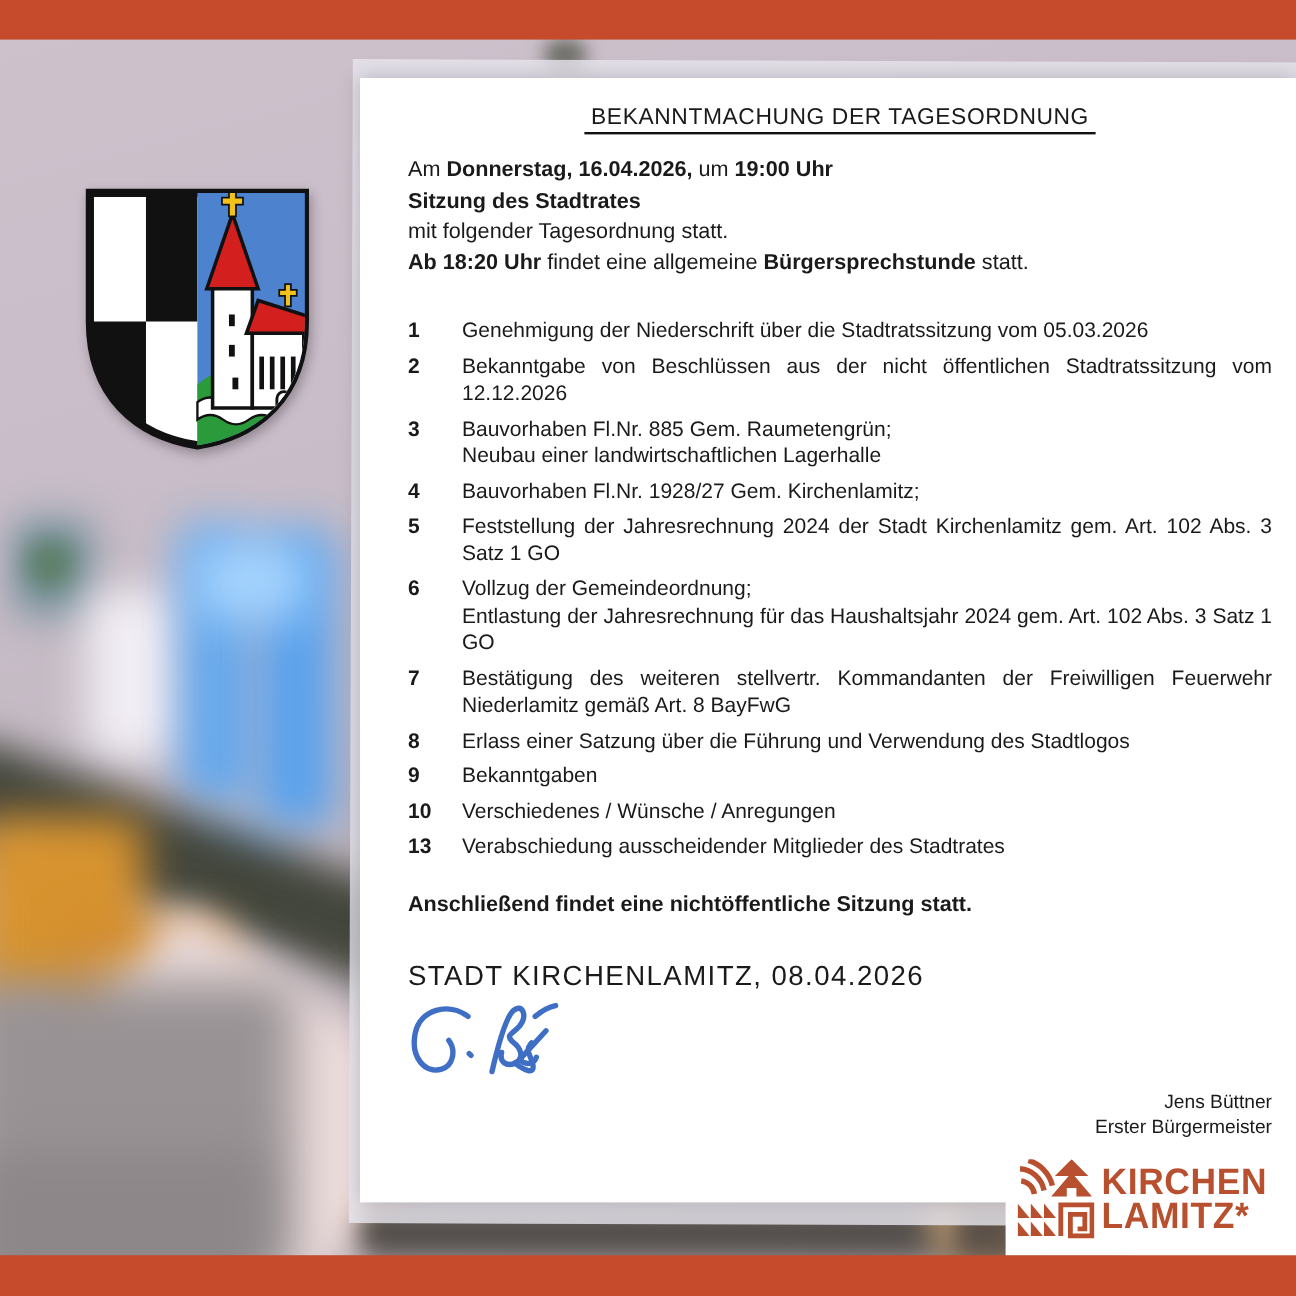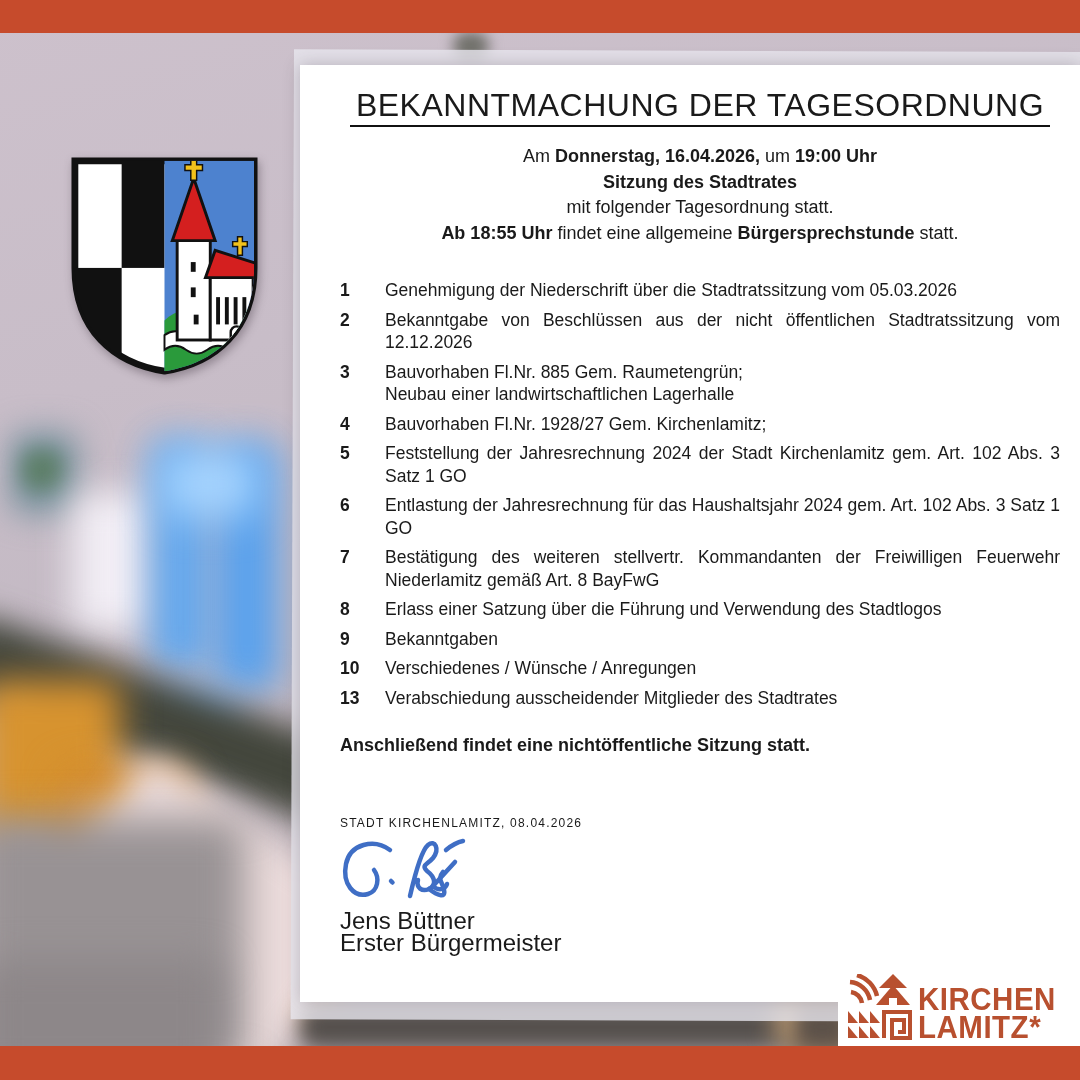--- a/index.html
+++ b/index.html
@@ -32,38 +32,38 @@
   
   .bar{position:absolute;left:0;width:1080px;background:#c64b2c;}
   .bar-top{top:0;height:33px;}
   .bar-bottom{top:1046px;height:34px;}
   
   .undersheet{position:absolute;left:294px;top:52px;width:786px;height:970px;
     background:rgba(233,231,239,0.8);transform:rotate(0.2deg);transform-origin:top right;}
   .paper{position:absolute;left:300px;top:65px;width:780px;height:937px;background:#ffffff;
     box-shadow:0 0 16px rgba(60,50,60,0.28);padding:0 20px 0 40px;}
   
-  .doc-title{margin-top:22px;text-align:center;font-size:32px;letter-spacing:.5px;}
+  .doc-title{margin-top:22px;text-align:center;font-size:19px;letter-spacing:.5px;}
   .doc-title span{border-bottom:2px solid #111;padding:0 6px 2px 6px;}
-  .intro{margin-top:20px;text-align:center;font-size:18px;line-height:25.5px;}
+  .intro{margin-top:20px;text-align:left;font-size:18px;line-height:25.5px;}
   .intro .b{font-weight:bold;}
   .agenda{margin-top:33px;font-size:17.5px;line-height:22.5px;}
   .agenda-row{display:flex;margin-bottom:7px;}
   .agenda-num{width:45px;flex:0 0 45px;font-weight:bold;}
   .agenda-text{flex:1;}
   .agenda-text .para{text-align:justify;}
   .closing{margin-top:26px;text-align:left;font-weight:bold;font-size:18px;}
-  .issuer{margin-top:60px;font-size:12px;letter-spacing:1.2px;}
+  .issuer{margin-top:36px;font-size:23px;letter-spacing:1.2px;}
   .sig{margin-top:4px;margin-left:-6px;height:74px;}
-  .signer{font-size:24px;line-height:21.5px;margin-top:-2px;}
+  .signer{font-size:16px;line-height:21.5px;margin-top:-2px;text-align:right;}
   
   .crest{position:absolute;left:62px;top:153px;width:205px;height:224px;filter:drop-shadow(2px 4px 5px rgba(40,30,40,.35));}
   
   .logo-card{position:absolute;left:838px;top:952px;width:242px;height:94px;background:#fff;
-    display:flex;align-items:flex-end;padding:6px 8px 6px 10px;}
+    display:flex;align-items:center;padding:6px 8px 6px 10px;}
   .logo-text{margin-left:6px;color:#b8502f;font-weight:bold;font-size:29.5px;line-height:27px;
     letter-spacing:.5px;transform:scaleY(1.04);}
 </style>
 </head>
 <body>
 
 <div class="canvas">
 
   <div>
     <div class="blob b-frame"></div>
@@ -128,21 +128,21 @@
     </g>
   </svg>
 
   <div class="undersheet"></div>
   <div class="paper">
     <div class="doc-title"><span>BEKANNTMACHUNG DER TAGESORDNUNG</span></div>
     <div class="intro" id="intro">
         <div><span>Am </span><span class="b">Donnerstag, 16.04.2026,</span><span> um </span><span class="b">19:00 Uhr</span></div>
         <div><span class="b">Sitzung des Stadtrates</span></div>
         <div><span>mit folgender Tagesordnung statt.</span></div>
-        <div><span class="b">Ab 18:55 Uhr</span><span> findet eine allgemeine </span><span class="b">Bürgersprechstunde</span><span> statt.</span></div>
+        <div><span class="b">Ab 18:20 Uhr</span><span> findet eine allgemeine </span><span class="b">Bürgersprechstunde</span><span> statt.</span></div>
       </div>
     <div class="agenda" id="agenda">
         <div class="agenda-row">
           <div class="agenda-num">1</div>
           <div class="agenda-text">
             <div class="para">Genehmigung der Niederschrift über die Stadtratssitzung vom 05.03.2026</div>
           </div>
         </div>
         <div class="agenda-row">
           <div class="agenda-num">2</div>
@@ -165,20 +165,21 @@
         </div>
         <div class="agenda-row">
           <div class="agenda-num">5</div>
           <div class="agenda-text">
             <div class="para">Feststellung der Jahresrechnung 2024 der Stadt Kirchenlamitz gem. Art. 102 Abs. 3 Satz 1 GO</div>
           </div>
         </div>
         <div class="agenda-row">
           <div class="agenda-num">6</div>
           <div class="agenda-text">
+            <div class="para">Vollzug der Gemeindeordnung;</div>
             <div class="para">Entlastung der Jahresrechnung für das Haushaltsjahr 2024 gem. Art. 102 Abs. 3 Satz 1 GO</div>
           </div>
         </div>
         <div class="agenda-row">
           <div class="agenda-num">7</div>
           <div class="agenda-text">
             <div class="para">Bestätigung des weiteren stellvertr. Kommandanten der Freiwilligen Feuerwehr Niederlamitz gemäß Art. 8 BayFwG</div>
           </div>
         </div>
         <div class="agenda-row">

